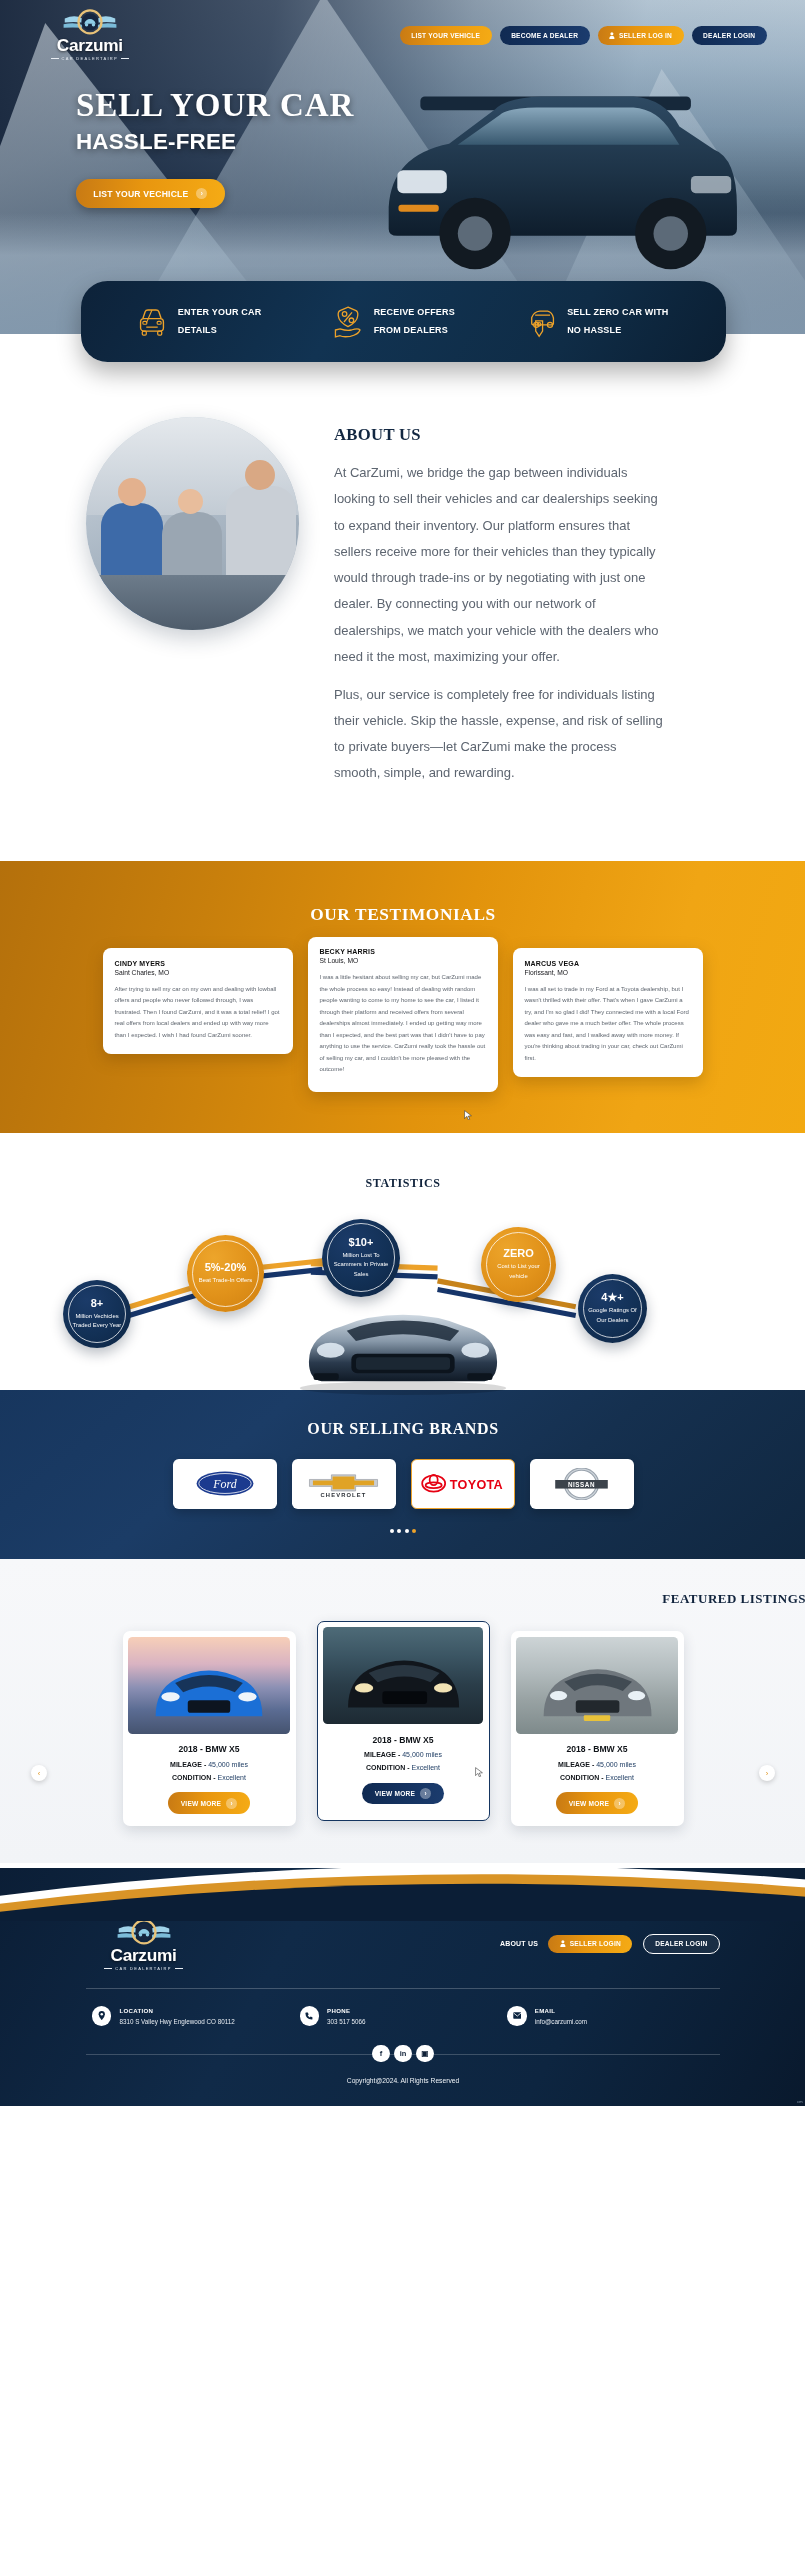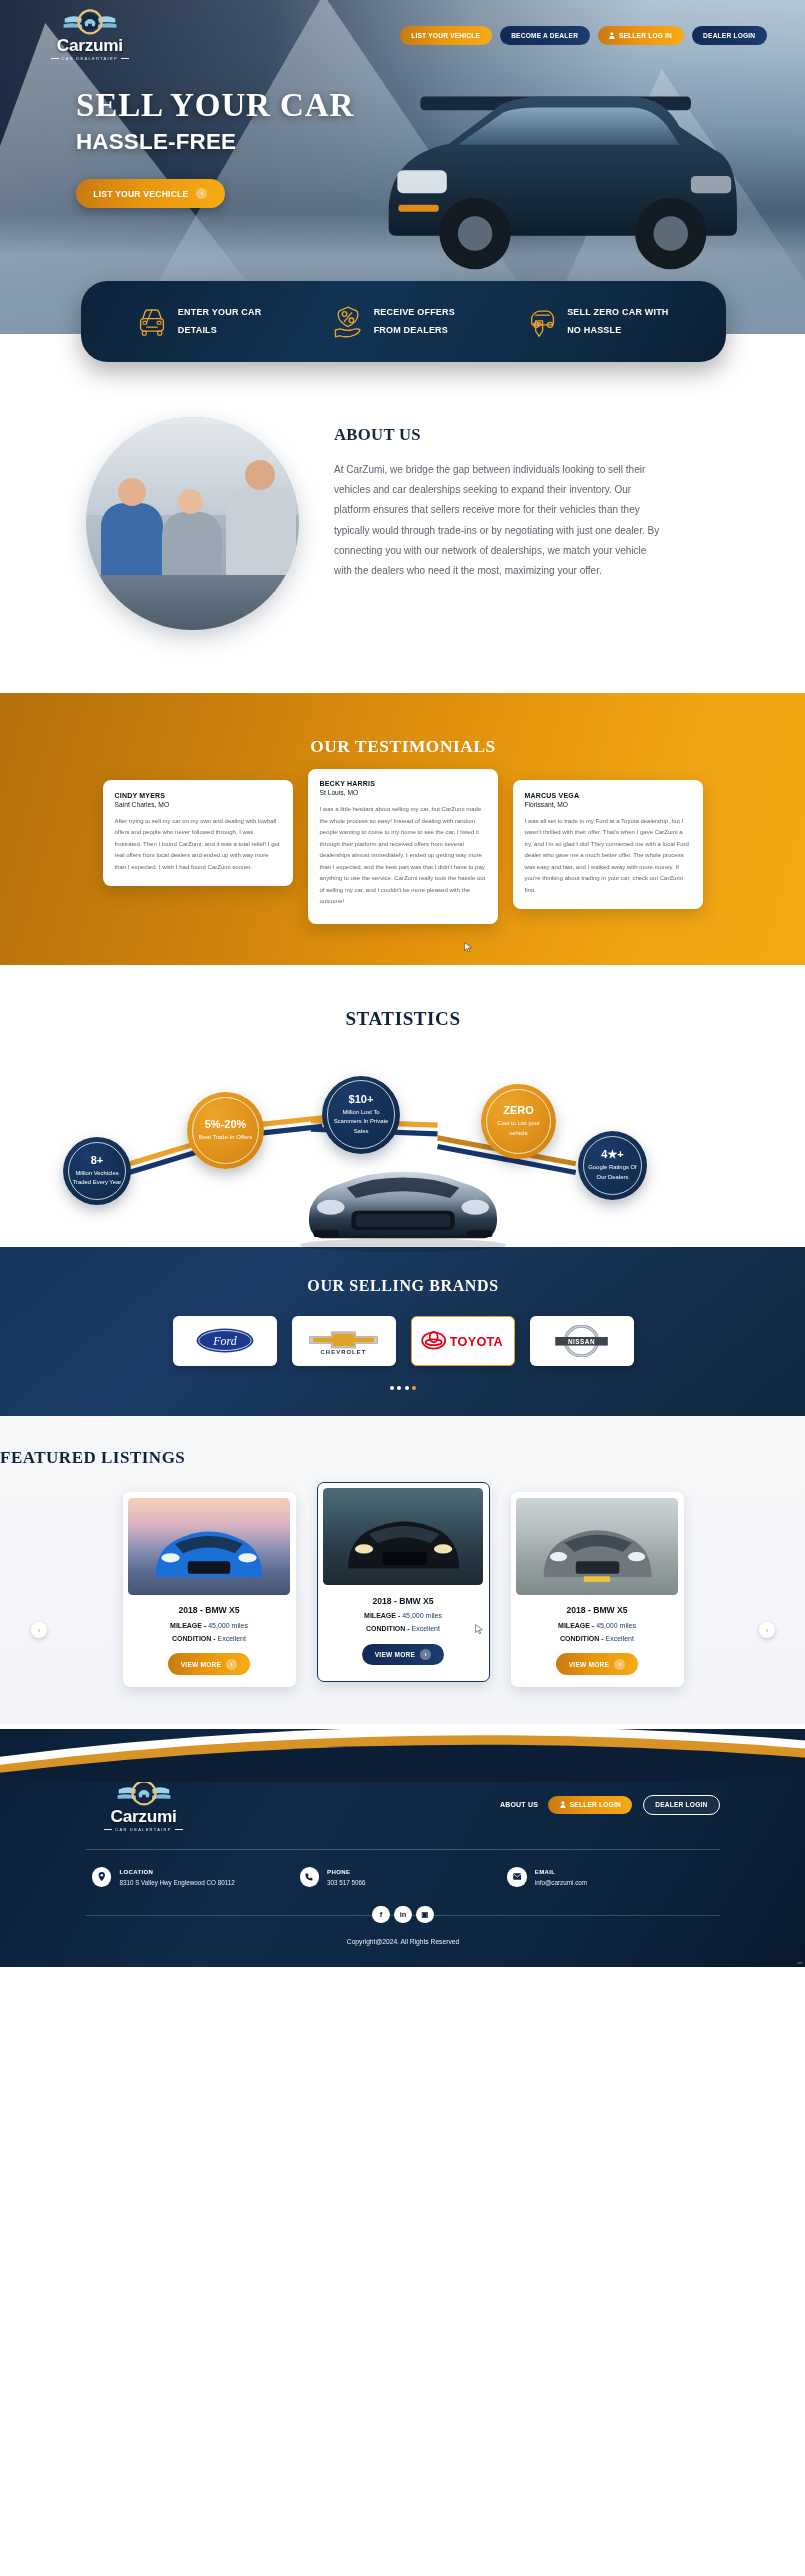--- a/index.html
+++ b/index.html
@@ -110,21 +110,21 @@
   .ph-p1:before { content:""; position:absolute; left:17.3px; top:-25px; width:28px; height:28px; border-radius:50%; background:#e3b18e;}
   .ph-p2 { left: 76px; top: 95px; width: 60px; height: 109px; background:#9aa6b2; }
   .ph-p2:before { content:""; position:absolute; left:16px; top:-23px; width:25px; height:25px; border-radius:50%; background:#e8bd9c;}
   .ph-p3 { right: 3.5px; top: 69px; width: 70px; height: 132px; background:#c9cfd6; }
   .ph-p3:before { content:""; position:absolute; left:19.6px; top:-26.5px; width:30px; height:30px; border-radius:50%; background:#d9a884;}
   .about-text { padding-top: 8px; max-width: 331px; }
   .about-title {
     font-family: "Liberation Serif", serif; font-weight: 700; font-size: 16.7px;
     color: #122741; letter-spacing: 0.3px; margin-bottom: 15px;
   }
-  .about-p { font-size: 10px; line-height: 2.02; color: #5d6570; margin-bottom: 11.5px; }
+  .about-p { font-size: 13px; line-height: 2.02; color: #5d6570; margin-bottom: 11.5px; }
 
   
   .testi {
     background: linear-gradient(105deg, #b4700c 0%, #c87f0c 25%, #e2930c 55%, #f0a514 80%, #f2a911 100%);
     padding: 44px 0 41px 0; position: relative;
   }
   .testi-title {
     text-align:center; font-family:"Liberation Serif", serif; font-weight:700;
     font-size: 17.3px; color:#fff; letter-spacing:0.6px; margin-bottom: 23px;
   }
@@ -136,21 +136,21 @@
   .tcard.tall { margin-top: -11.5px; padding-bottom: 16px; }
   .tname { font-weight: 700; font-size: 7px; color:#0e0e0e; letter-spacing:0.2px; }
   .tloc { font-size: 6.7px; color:#16161a; margin-top: 2.3px; }
   .ttext { font-size: 6px; line-height: 1.92; color:#5f666f; margin-top: 8px; }
   .cursor-mark { position:absolute; left: 464px; bottom: 12.7px; width:8px; height:10.4px; }
 
   
   .stats { padding: 43px 0 40px 0; position: relative; background:#fff; }
   .stats-title {
     text-align:center; font-family:"Liberation Serif", serif; font-weight:700;
-    font-size: 19px; color:#10233c; letter-spacing:0.6px; margin-bottom: 33px;
+    font-size: 12px; color:#10233c; letter-spacing:0.6px; margin-bottom: 15px;
   }
   .stats-band { position: relative; height: 144px; }
   .bubble {
     position: absolute; border-radius: 50%; display:flex; flex-direction:column;
     align-items:center; justify-content:center; text-align:center; color:#fff;
     box-shadow: 0 5.8px 12.7px rgba(10,25,45,.28); z-index: 5;
   }
   .bubble:after {
     content:""; position:absolute; inset: 4.6px; border-radius:50%;
     border: 0.9px solid rgba(255,255,255,.75);
@@ -177,22 +177,22 @@
     display:flex; align-items:center; justify-content:center; box-shadow: 0 3.5px 9.2px rgba(0,0,0,.2);
   }
   .brand-card.active { border: 1.2px solid #eda22a; }
   .dots { display:flex; justify-content:center; gap:3.5px; margin-top: 19.6px; }
   .dot { width:4px; height:4px; border-radius:50%; background:#fff; }
   .dot.on { background:#eda22a; }
 
   
   .featured { background: linear-gradient(180deg,#f7f8fa 0%, #f2f4f7 100%); padding: 32px 0 37px 0; position:relative;}
   .feat-title {
-    text-align:left; font-family:"Liberation Serif", serif; font-weight:700;
-    font-size: 17px; color:#11243d; letter-spacing:0.5px; margin-bottom: 24px;
+    text-align:right; font-family:"Liberation Serif", serif; font-weight:700;
+    font-size: 13px; color:#11243d; letter-spacing:0.5px; margin-bottom: 24px;
   }
   .feat-row { display:flex; justify-content:center; align-items:flex-start; gap: 21px; }
   .fcard {
     width: 173px; background:#fff; border-radius: 7px; overflow:hidden;
     box-shadow: 0 4.6px 12.7px rgba(25,40,65,.14); padding: 5.8px 5.8px 12.7px 5.8px;
   }
   .fcard.sel { border: 1.2px solid #153560; margin-top: -10.4px; padding-bottom: 16px; }
   .fimg { width:100%; height: 97px; border-radius: 4.6px; overflow:hidden; position:relative; }
   .fimg.blue { background: linear-gradient(180deg,#f7cfb8 0%, #d9b3c2 28%, #8c90b4 52%, #5b6c93 75%, #45536f 100%); }
   .fimg.black { background: linear-gradient(180deg,#4e6b78 0%, #3b5563 30%, #2a3d49 60%, #1d2a33 100%); }
@@ -387,20 +387,21 @@
     <div class="about-photo">
       <div class="ph-bgbar"></div>
       <div class="ph-person ph-p1"></div>
       <div class="ph-person ph-p2"></div>
       <div class="ph-person ph-p3"></div>
       <div class="ph-table"></div>
     </div>
     <div class="about-text">
       <h2 class="about-title">ABOUT US</h2>
       <p class="about-p">At CarZumi, we bridge the gap between individuals looking to sell their vehicles and car dealerships seeking to expand their inventory. Our platform ensures that sellers receive more for their vehicles than they typically would through trade-ins or by negotiating with just one dealer. By connecting you with our network of dealerships, we match your vehicle with the dealers who need it the most, maximizing your offer.</p>
+      <p class="about-p">Plus, our service is completely free for individuals listing their vehicle. Skip the hassle, expense, and risk of selling to private buyers—let CarZumi make the process smooth, simple, and rewarding.</p>
     </div>
   </section>
 
   <section class="testi">
     <h2 class="testi-title">OUR TESTIMONIALS</h2>
     <div class="testi-row">
       <div class="tcard">
         <div class="tname">CINDY MYERS</div>
         <div class="tloc">Saint Charles, MO</div>
         <div class="ttext">After trying to sell my car on my own and dealing with lowball offers and people who never followed through, I was frustrated. Then I found CarZumi, and it was a total relief! I got real offers from local dealers and ended up with way more than I expected. I wish I had found CarZumi sooner.</div>

